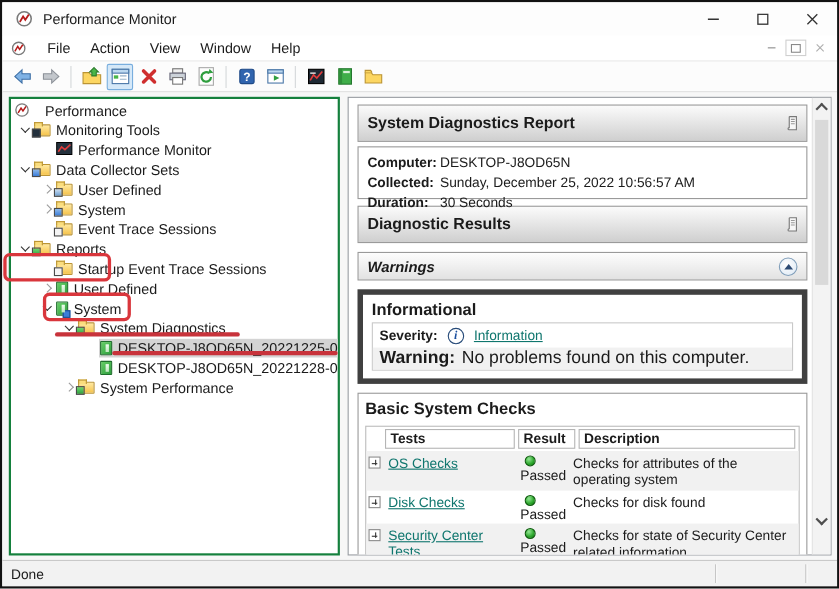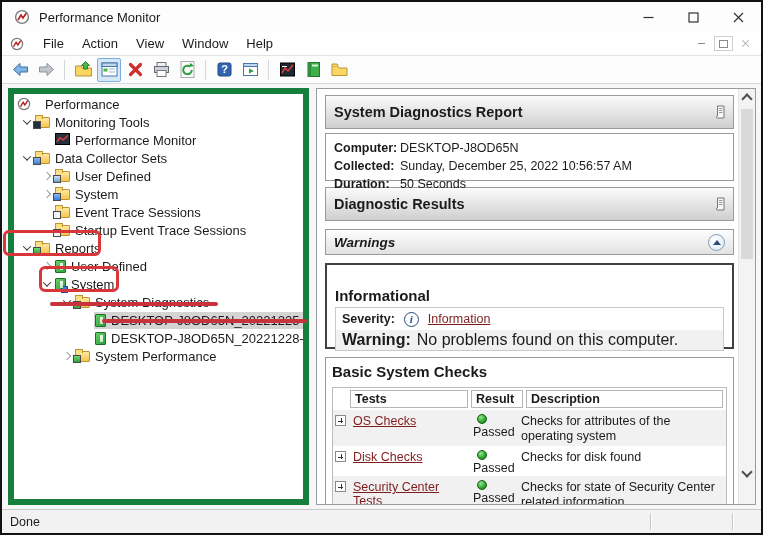--- a/index.html
+++ b/index.html
@@ -30,21 +30,21 @@
 
   
   .toolbar { height:28px; background:#fcfcfc; border-bottom:1px solid #d9d9d9; display:flex; align-items:center; padding-left:6px; gap:2px; }
   .tbtn { width:24px; height:24px; display:flex; align-items:center; justify-content:center; background:transparent; border:1px solid transparent; }
   .tbtn.active { background:#d5e8f8; border:1px solid #79aede; border-radius:2px; }
   .tsep { width:1px; height:20px; background:#d4d7da; margin:0 4px; }
 
   
   .content { position:relative; height:425px; background:#f7f7f7; }
 
-  .treepanel { position:absolute; left:6px; top:4px; width:301px; height:417px; background:#fff; border:6px solid #15803d; overflow:hidden; padding-top:1px; }
+  .treepanel { position:absolute; left:6px; top:4px; width:301px; height:417px; background:#fff; border:2px solid #15803d; overflow:hidden; padding-top:1px; }
   .trow { height:18px; display:flex; align-items:center; font-size:13px; white-space:nowrap; }
   .chev { width:14px; display:inline-flex; justify-content:center; flex:0 0 14px; }
   .chev.exp::before { content:""; width:5px; height:5px; border-right:1.6px solid #333; border-bottom:1.6px solid #333; transform:rotate(45deg) translate(-1px,-1px); }
   .chev.col::before { content:""; width:5px; height:5px; border-right:1.6px solid #9b9b9b; border-bottom:1.6px solid #9b9b9b; transform:rotate(-45deg); }
   .hit { display:flex; align-items:center; gap:5px; padding:1px 3px 1px 1px; }
   .hit.selected { background:#d4d4d4; }
   .tlabel { line-height:15px; }
 
   
   .fold { position:relative; width:15px; height:11px; flex:0 0 15px; background:linear-gradient(#ffe9a0,#f6c44d); border:1px solid #bb9434; border-radius:1px; }
@@ -71,28 +71,28 @@
   .f-row { height:18px; display:flex; font-size:12.5px; align-items:center; }
   .f-label { width:66px; font-weight:bold; }
 
   .sec-header.h2 { margin-top:6px; }
 
   .warn-bar { margin-top:8px; height:26px; border:1px solid #9a9a9a; background:linear-gradient(#fdfdfd,#e2e2e2); display:flex; align-items:center; padding:0 8px; font-size:13.5px; font-weight:bold; font-style:italic; }
   .warn-bar .spacer { flex:1; }
   .collapse-btn { width:17px; height:17px; border-radius:50%; border:1px solid #7f9db9; background:radial-gradient(circle at 40% 35%, #ffffff, #dbe7f3); display:flex; align-items:center; justify-content:center; padding:0; }
   .collapse-btn::before { content:""; border-left:4px solid transparent; border-right:4px solid transparent; border-bottom:5px solid #2c4a73; }
 
-  .informational-box { margin-top:8px; height:86px; border:2px solid #404040; background:#fff; padding:22px 8px 0 8px; }
+  .informational-box { margin-top:8px; height:86px; border:5px solid #404040; background:#fff; padding:5px 8px 0 8px; }
   .ib-title { font-size:15px; font-weight:bold; height:20px; }
   .ib-inner { border:1px solid #c9c9c9; padding:0 6px; }
   .sev-row { height:22px; display:flex; align-items:center; gap:9px; font-size:12.5px; }
   .sev-label { font-weight:bold; }
   .infoico { width:15px; height:15px; border-radius:50%; border:1.5px solid #274b79; background:#fff; display:flex; align-items:center; justify-content:center; }
   .infoico::before { content:"i"; font-family:"Liberation Serif",serif; font-style:italic; font-weight:bold; font-size:11px; color:#1b4f9e; line-height:1; }
-  .lnk { text-decoration:underline; color:#7f1d1d; cursor:pointer; }
+  .lnk { text-decoration:underline; color:#0f766e; cursor:pointer; }
   .warn-row { height:20px; background:#f1f1f1; display:flex; align-items:center; gap:6px; font-size:16px; margin:0 -6px; padding:0 6px; }
   .warn-label { font-weight:bold; }
 
   .basic-box { margin-top:8px; border:1px solid #9a9a9a; background:#fff; padding:5px 6px 6px 6px; }
   .bb-title { font-size:15px; font-weight:bold; height:20px; }
   .checks-table { margin-top:4px; border:1px solid #bcbcbc; font-size:12.5px; }
   .ct-head { display:flex; gap:3px; padding:2px 3px 2px 0; height:22px; }
   .ct-lead { width:14px; flex:0 0 14px; }
   .ct-hcell { border:1px solid #b5b5b5; font-weight:bold; padding:0 4px; background:#fff; display:flex; align-items:center; }
   .hc-tests { width:118px; }
@@ -331,36 +331,36 @@
 
       <div class="trow" style="padding-left:40px">
         <span class="hit">
             <span class="fold">
               <span class="bdg list"></span>
             </span>
             <span class="tlabel">Event Trace Sessions</span>
           </span>
       </div>
 
-      <div class="trow" style="padding-left:40px">
-        <span class="hit">
-            <span class="fold">
-              <span class="bdg list"></span>
-            </span>
-            <span class="tlabel">Startup Event Trace Sessions</span>
-          </span>
-      </div>
-
       <div class="trow" style="padding-left:6px">
         <span class="chev exp"></span>
         <span class="hit">
             <span class="fold">
               <span class="bdg green"></span>
             </span>
             <span class="tlabel">Reports</span>
+          </span>
+      </div>
+
+      <div class="trow" style="padding-left:40px">
+        <span class="hit">
+            <span class="fold">
+              <span class="bdg list"></span>
+            </span>
+            <span class="tlabel">Startup Event Trace Sessions</span>
           </span>
       </div>
 
       <div class="trow" style="padding-left:26px">
         <span class="chev col"></span>
         <span class="hit">
             <span class="repico"></span>
             <span class="tlabel">User Defined</span>
           </span>
       </div>
@@ -431,21 +431,21 @@
           <div class="f-row">
             <span class="f-label">Computer:</span>
             <span>DESKTOP-J8OD65N</span>
           </div>
           <div class="f-row">
             <span class="f-label">Collected:</span>
             <span>Sunday, December 25, 2022 10:56:57 AM</span>
           </div>
           <div class="f-row">
             <span class="f-label">Duration:</span>
-            <span>50 Seconds</span>
+            <span>30 Seconds</span>
           </div>
         </div>
 
         <div class="sec-header h2">
           <span>Diagnostic Results</span>
           <span class="spacer"></span>
           <span class="scroll-ico">
             <svg width="10" height="14" viewBox="0 0 10 14">
                 <path d="M2.5 1 H9 V13 H2.5 C1 13 1 11 2.5 11 V1" fill="#f7f7f7" stroke="#777"></path>
                 <path d="M4 3.5 H7.5 M4 5.5 H7.5 M4 7.5 H7.5" stroke="#999"></path>

